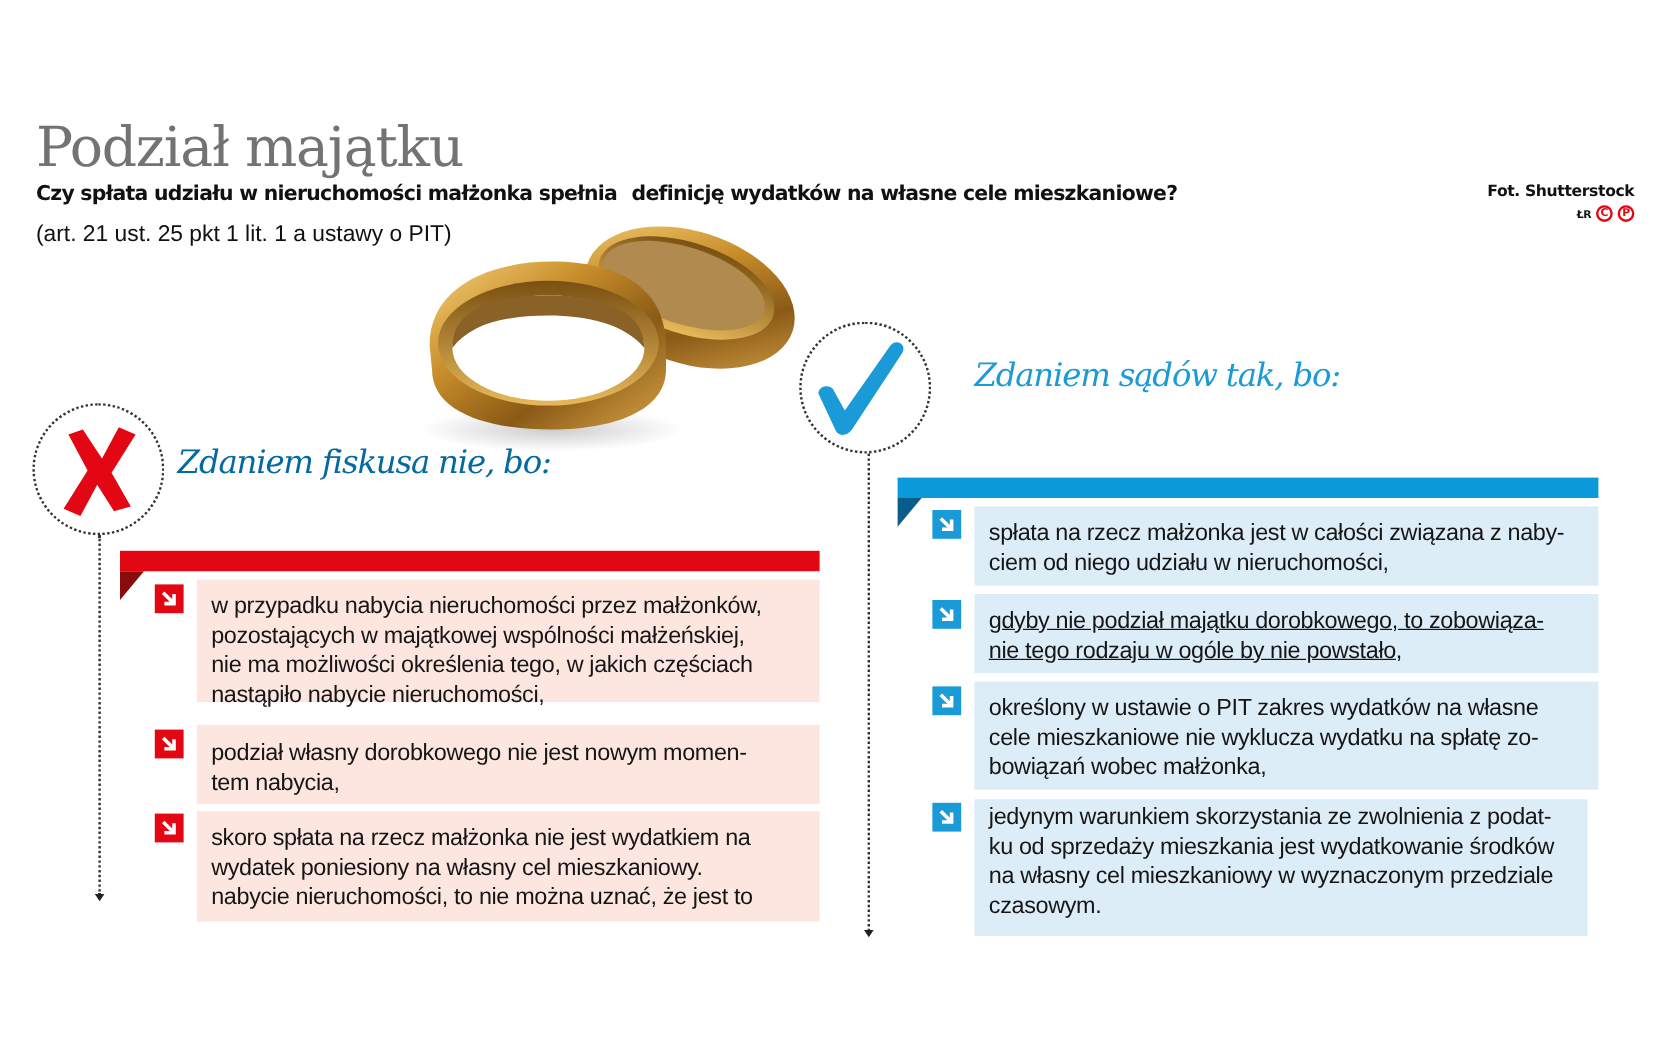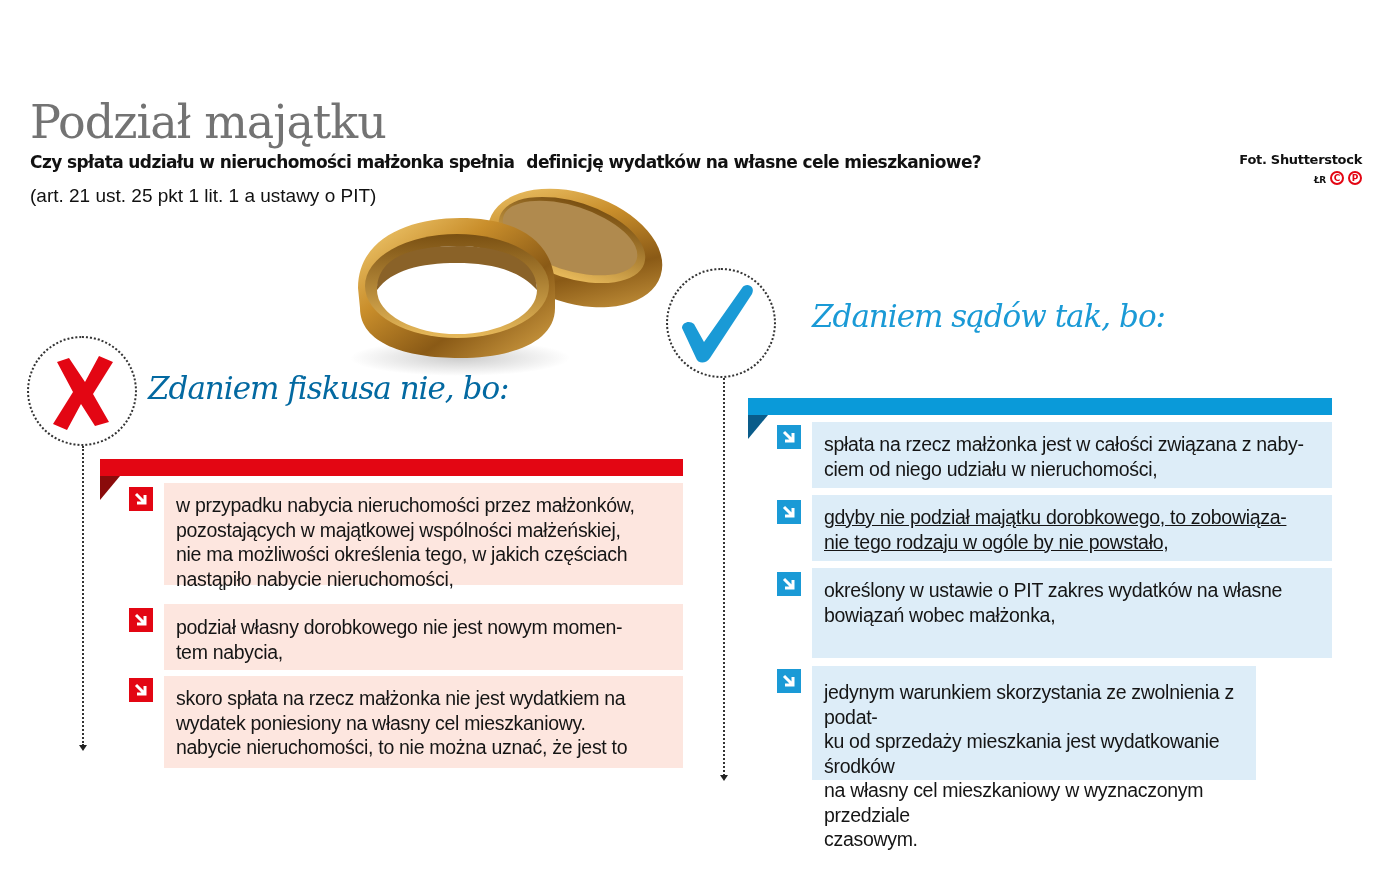--- a/index.html
+++ b/index.html
@@ -57,21 +57,21 @@
   .arrowhead {
     width:0; height:0;
     border-left:4px solid transparent; border-right:4px solid transparent;
     border-top:6px solid #222;
   }
   .ah-left { left:79px; top:745px; }
   .ah-right { left:720px; top:775px; }
 
   .heading {
     font-family:"DejaVu Serif", serif; font-style:italic;
-    font-size:31px; letter-spacing:-1px; white-space:nowrap;
+    font-size:27px; letter-spacing:-1px; white-space:nowrap;
   }
   .heading-red { left:148px; top:370px; color:#0369a1; }
   .heading-blue { left:812px; top:298px; color:#1a9ad6; }
 
   
   .bar { height:17px; }
   .bar-red { left:100px; top:459px; width:583px; background:#e30613; }
   .bar-blue { left:748px; top:398px; width:584px; background:#0a9ad9; }
   .fold {
     width:0; height:0;
@@ -220,27 +220,28 @@
     <div>nie tego rodzaju w ogóle by nie powstało,</div>
   </div>
 
   <div class="badge badge-blue" style="left:777px;top:572px;">
     <svg width="16" height="16" viewBox="0 0 16 16">
         <path d="M3,3 L12,12 M12,4 L12,12 L4,12" stroke="#fff" stroke-width="3" fill="none"></path>
       </svg>
   </div>
   <div class="box box-blue" style="left:812px;top:568px;width:520px;height:90px;padding-top:10px;">
     <div>określony w ustawie o PIT zakres wydatków na własne</div>
+    <div>cele mieszkaniowe nie wyklucza wydatku na spłatę zo-</div>
     <div>bowiązań wobec małżonka,</div>
   </div>
 
   <div class="badge badge-blue" style="left:777px;top:669px;">
     <svg width="16" height="16" viewBox="0 0 16 16">
         <path d="M3,3 L12,12 M12,4 L12,12 L4,12" stroke="#fff" stroke-width="3" fill="none"></path>
       </svg>
   </div>
-  <div class="box box-blue" style="left:812px;top:666px;width:444px;height:114px;padding-top:14px;">
+  <div class="box box-blue" style="left:812px;top:666px;width:511px;height:114px;padding-top:3px;">
     <div>jedynym warunkiem skorzystania ze zwolnienia z podat-</div>
     <div>ku od sprzedaży mieszkania jest wydatkowanie środków</div>
     <div>na własny cel mieszkaniowy w wyznaczonym przedziale</div>
     <div>czasowym.</div>
   </div>
 </div>
 
 </body></html>

